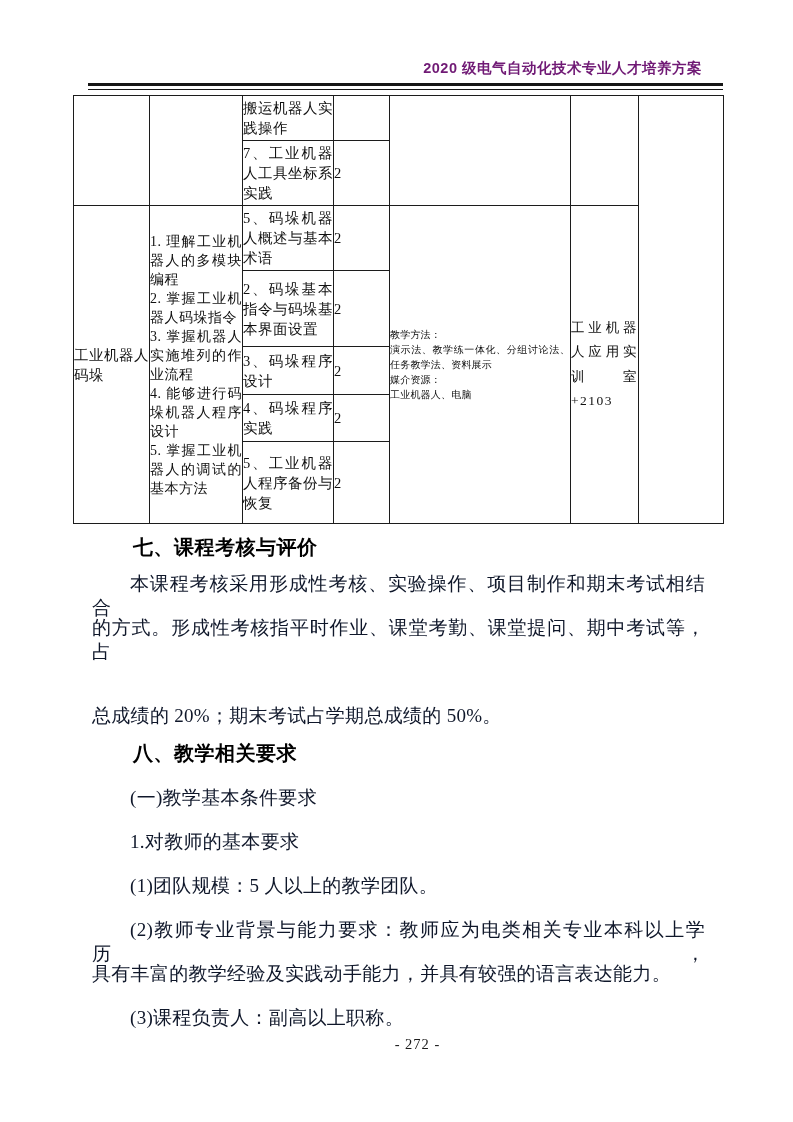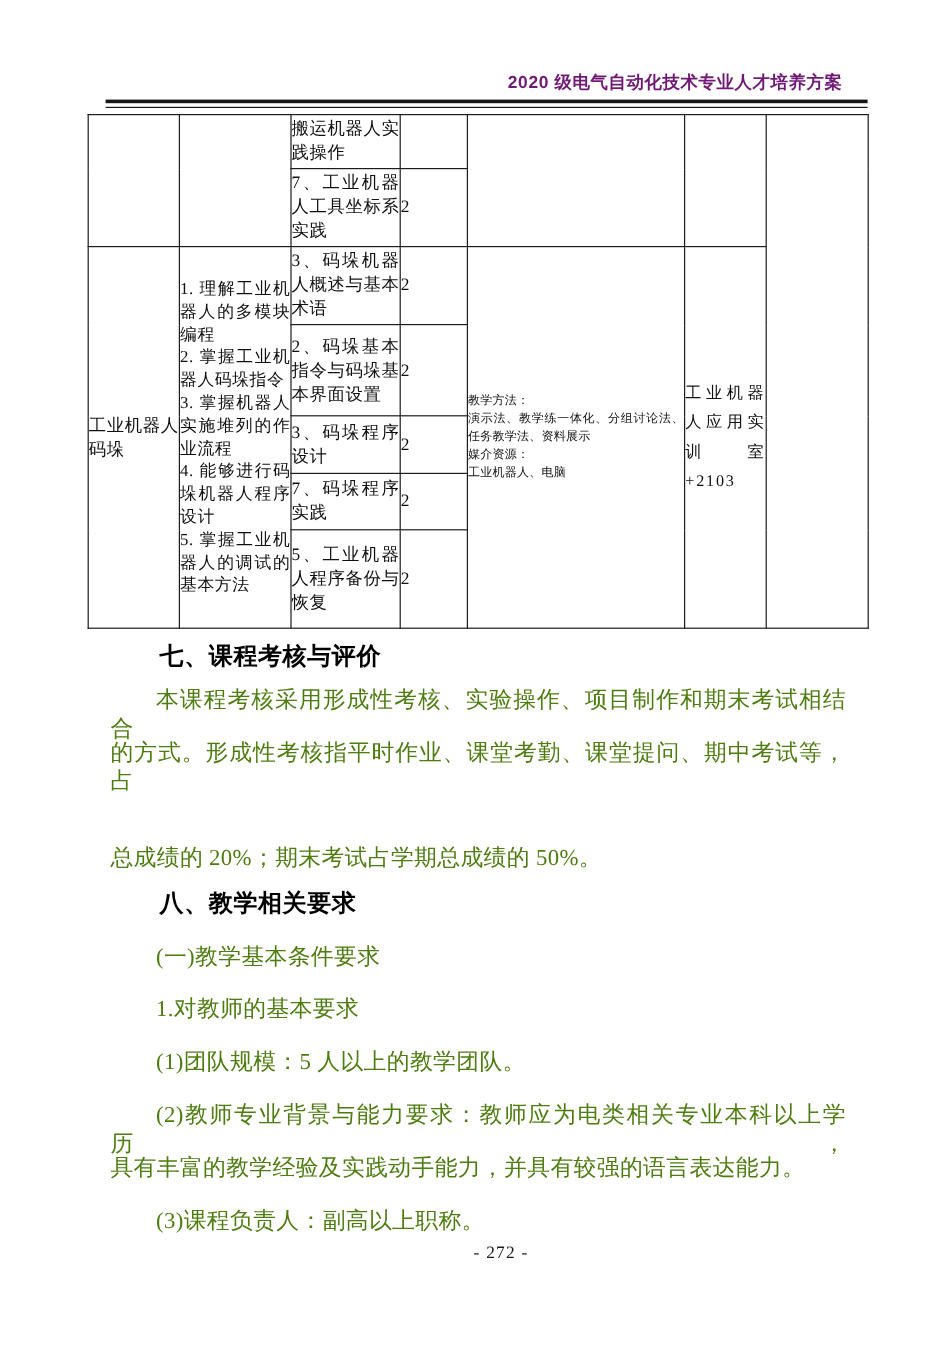--- a/index.html
+++ b/index.html
@@ -42,21 +42,21 @@
   .preline{white-space:pre-line;}
   
   .h-section{
     position:absolute;left:133px;
     font-family:"Liberation Sans","DejaVu Sans",sans-serif;
     font-weight:bold;font-size:20px;letter-spacing:0.5px;color:#000000;
     line-height:26px;white-space:nowrap;
   }
   .bodyline{
     position:absolute;left:92px;width:613px;
-    font-size:19px;line-height:24px;letter-spacing:0.3px;color:#4d7c0f;
+    font-size:19px;line-height:24px;letter-spacing:0.3px;color:#0f172a;
     white-space:nowrap;
   }
   .bodyline.just{white-space:normal;text-align:justify;text-align-last:justify;}
   .bodyline.ti{text-indent:38px;}
   
   .footer-page{
     position:absolute;top:1036px;left:0;width:793px;
     text-align:center;font-size:14.5px;letter-spacing:1px;color:#1a1a1a;padding-left:21px;
   }
 </style>
@@ -93,38 +93,38 @@
         <td class="cell-center">2</td>
       </tr>
 
       <tr style="height:60px">
         <td rowspan="5">工业机器人码垛</td>
         <td rowspan="5" class="cell-objectives preline">1. 理解工业机器人的多模块编程
 2. 掌握工业机器人码垛指令
 3. 掌握机器人实施堆列的作业流程
 4. 能够进行码垛机器人程序设计
 5. 掌握工业机器人的调试的基本方法</td>
-        <td>3、码垛机器人概述与基本术语</td>
+        <td>5、码垛机器人概述与基本术语</td>
         <td class="cell-center">2</td>
         <td rowspan="5" class="cell-methods preline">教学方法：
 演示法、教学练一体化、分组讨论法、任务教学法、资料展示
 媒介资源：
 工业机器人、电脑</td>
         <td rowspan="5" class="cell-venue">工业机器人应用实训室+2103</td>
       </tr>
       <tr style="height:76px">
         <td>2、码垛基本指令与码垛基本界面设置</td>
         <td class="cell-center">2</td>
       </tr>
       <tr style="height:48px">
         <td>3、码垛程序设计</td>
         <td class="cell-center">2</td>
       </tr>
       <tr style="height:47px">
-        <td>7、码垛程序实践</td>
+        <td>4、码垛程序实践</td>
         <td class="cell-center">2</td>
       </tr>
       <tr style="height:82px">
         <td>5、工业机器人程序备份与恢复</td>
         <td class="cell-center">2</td>
       </tr>
     </tbody>
   </table>
 
   <div class="h-section" style="top:534px">七、课程考核与评价</div>

